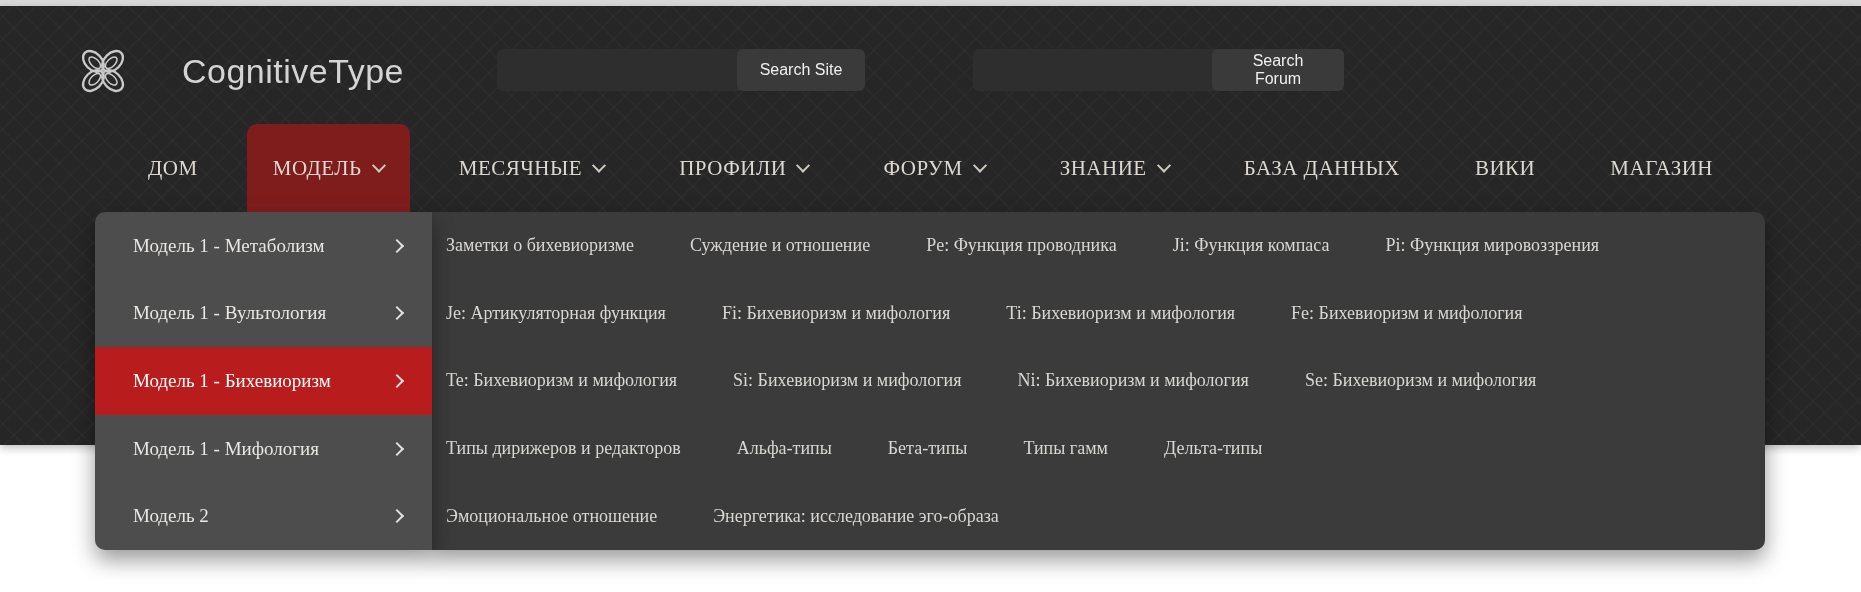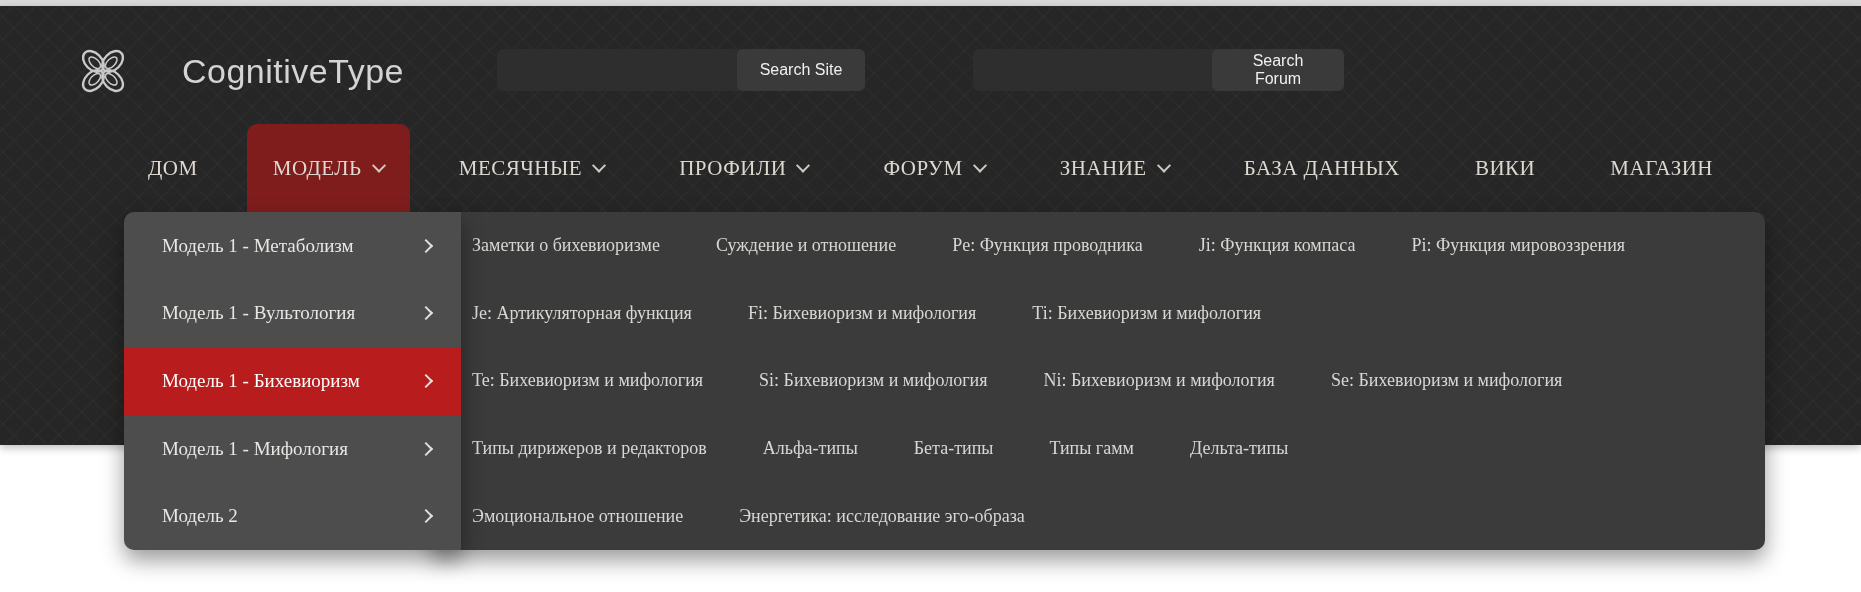--- a/index.html
+++ b/index.html
@@ -26,27 +26,27 @@
        justify-content:space-between;align-items:stretch;}
   .nav-item{display:flex;align-items:center;padding:0 26px;color:#ddd8d0;font-size:21px;
        letter-spacing:.5px;cursor:pointer;white-space:nowrap;}
   .nav-item.active{background:#7f1d1d;border-radius:10px 10px 0 0;justify-content:space-between;}
   .chev-down{width:8px;height:8px;border-right:2px solid #cfcac2;border-bottom:2px solid #cfcac2;
        transform:rotate(45deg) translate(-1px,-1px);display:inline-block;margin-left:12px;margin-bottom:3px;}
   .chev-right{width:8px;height:8px;border-right:2.5px solid #e0e0e0;border-bottom:2.5px solid #e0e0e0;
        transform:rotate(-45deg);display:inline-block;}
   
   .left-panel{position:absolute;left:95px;top:212px;width:337px;height:338px;background:#4d4d4d;
-       border-radius:10px 0 0 10px;box-shadow:0 10px 22px rgba(0,0,0,.4);display:flex;flex-direction:column;z-index:3;margin-left:29px;}
+       border-radius:10px 0 0 10px;box-shadow:0 10px 22px rgba(0,0,0,.4);display:flex;flex-direction:column;z-index:3;}
   .left-item{flex:1;display:flex;align-items:center;justify-content:space-between;
        padding:0 30px 0 38px;color:#e9e7e4;font-size:19px;cursor:pointer;}
   .left-item.highlighted{background:#b91c1c;color:#ffffff;}
   .mega-panel{position:absolute;left:432px;top:212px;width:1333px;height:338px;background:#3b3b3b;
        border-radius:0 10px 10px 0;box-shadow:0 10px 22px rgba(0,0,0,.4);display:flex;flex-direction:column;z-index:2;}
-  .mega-row{flex:1;display:flex;align-items:center;padding-left:40px;gap:56px;}
+  .mega-row{flex:1;display:flex;align-items:center;padding-left:14px;gap:56px;}
   .mega-link{color:#d9d7d3;font-size:18px;cursor:pointer;white-space:nowrap;}
   
   .page-heading{position:absolute;left:130px;top:560px;font-family:"Liberation Sans",sans-serif;
        font-weight:700;font-size:42px;color:#373737;}
 </style>
 </head>
 <body>
 
 <div class="stage">
   <div class="top-strip"></div>
@@ -140,20 +140,21 @@
         <span class="mega-link">Заметки о бихевиоризме</span>
         <span class="mega-link">Суждение и отношение</span>
         <span class="mega-link">Pe: Функция проводника</span>
         <span class="mega-link">Ji: Функция компаса</span>
         <span class="mega-link">Pi: Функция мировоззрения</span>
       </div>
       <div class="mega-row">
         <span class="mega-link">Je: Артикуляторная функция</span>
         <span class="mega-link">Fi: Бихевиоризм и мифология</span>
         <span class="mega-link">Ti: Бихевиоризм и мифология</span>
+        <span class="mega-link">Fe: Бихевиоризм и мифология</span>
       </div>
       <div class="mega-row">
         <span class="mega-link">Te: Бихевиоризм и мифология</span>
         <span class="mega-link">Si: Бихевиоризм и мифология</span>
         <span class="mega-link">Ni: Бихевиоризм и мифология</span>
         <span class="mega-link">Se: Бихевиоризм и мифология</span>
       </div>
       <div class="mega-row">
         <span class="mega-link">Типы дирижеров и редакторов</span>
         <span class="mega-link">Альфа-типы</span>

